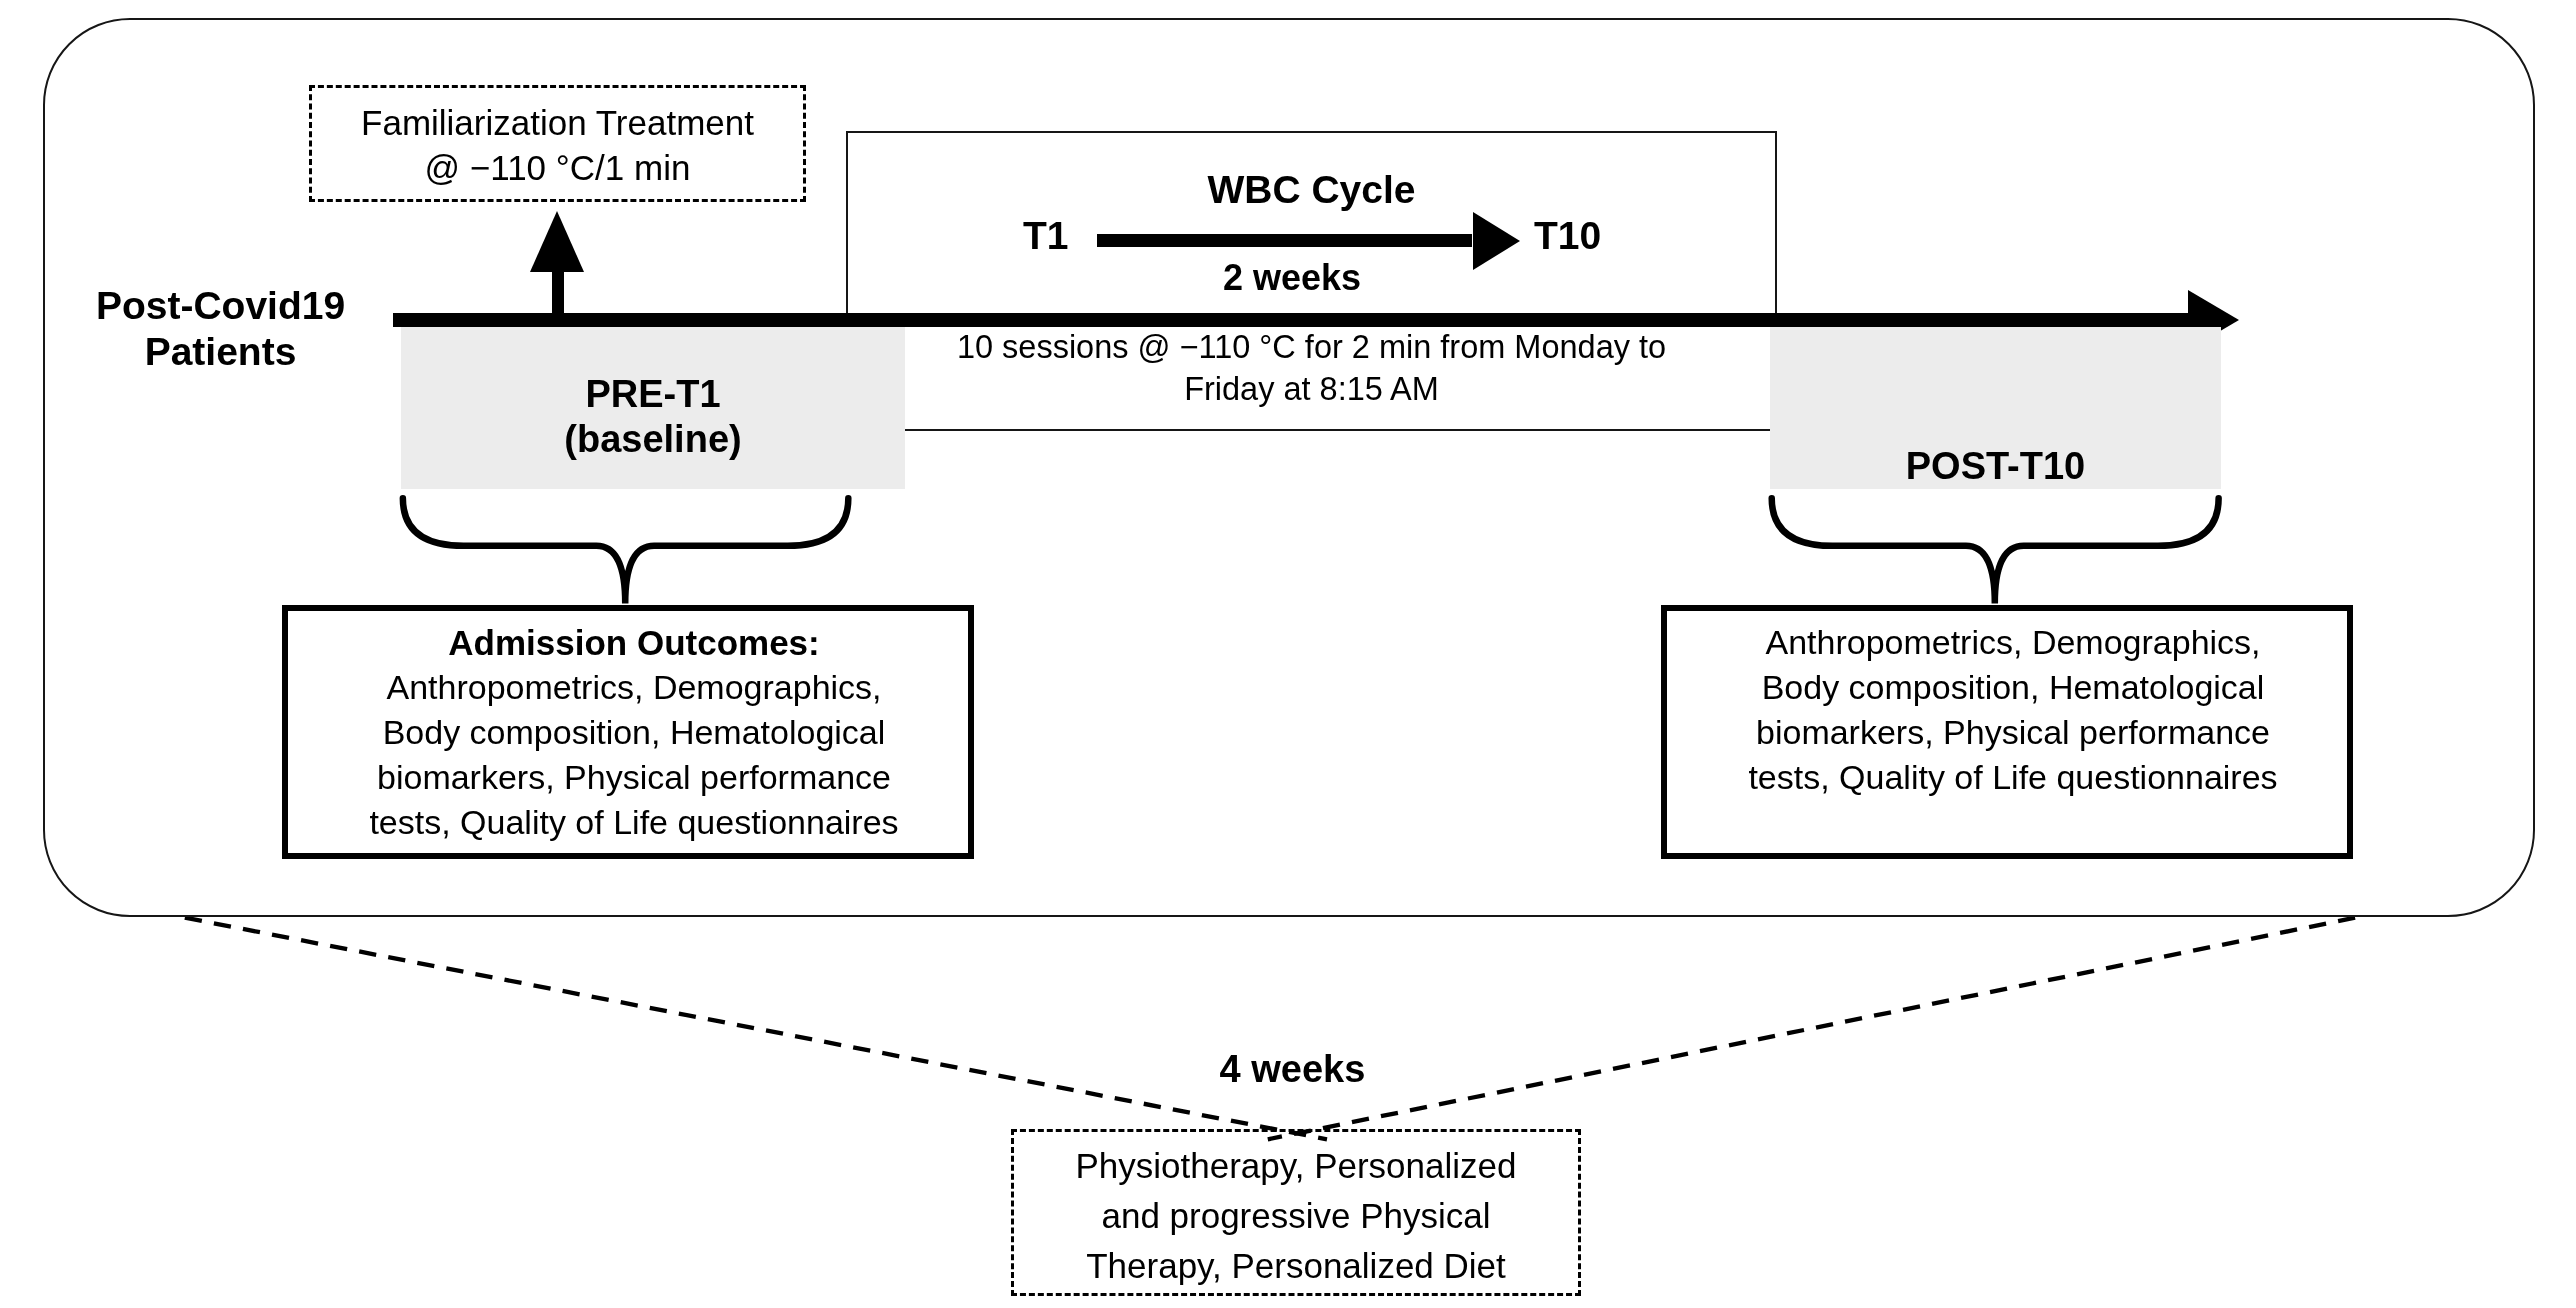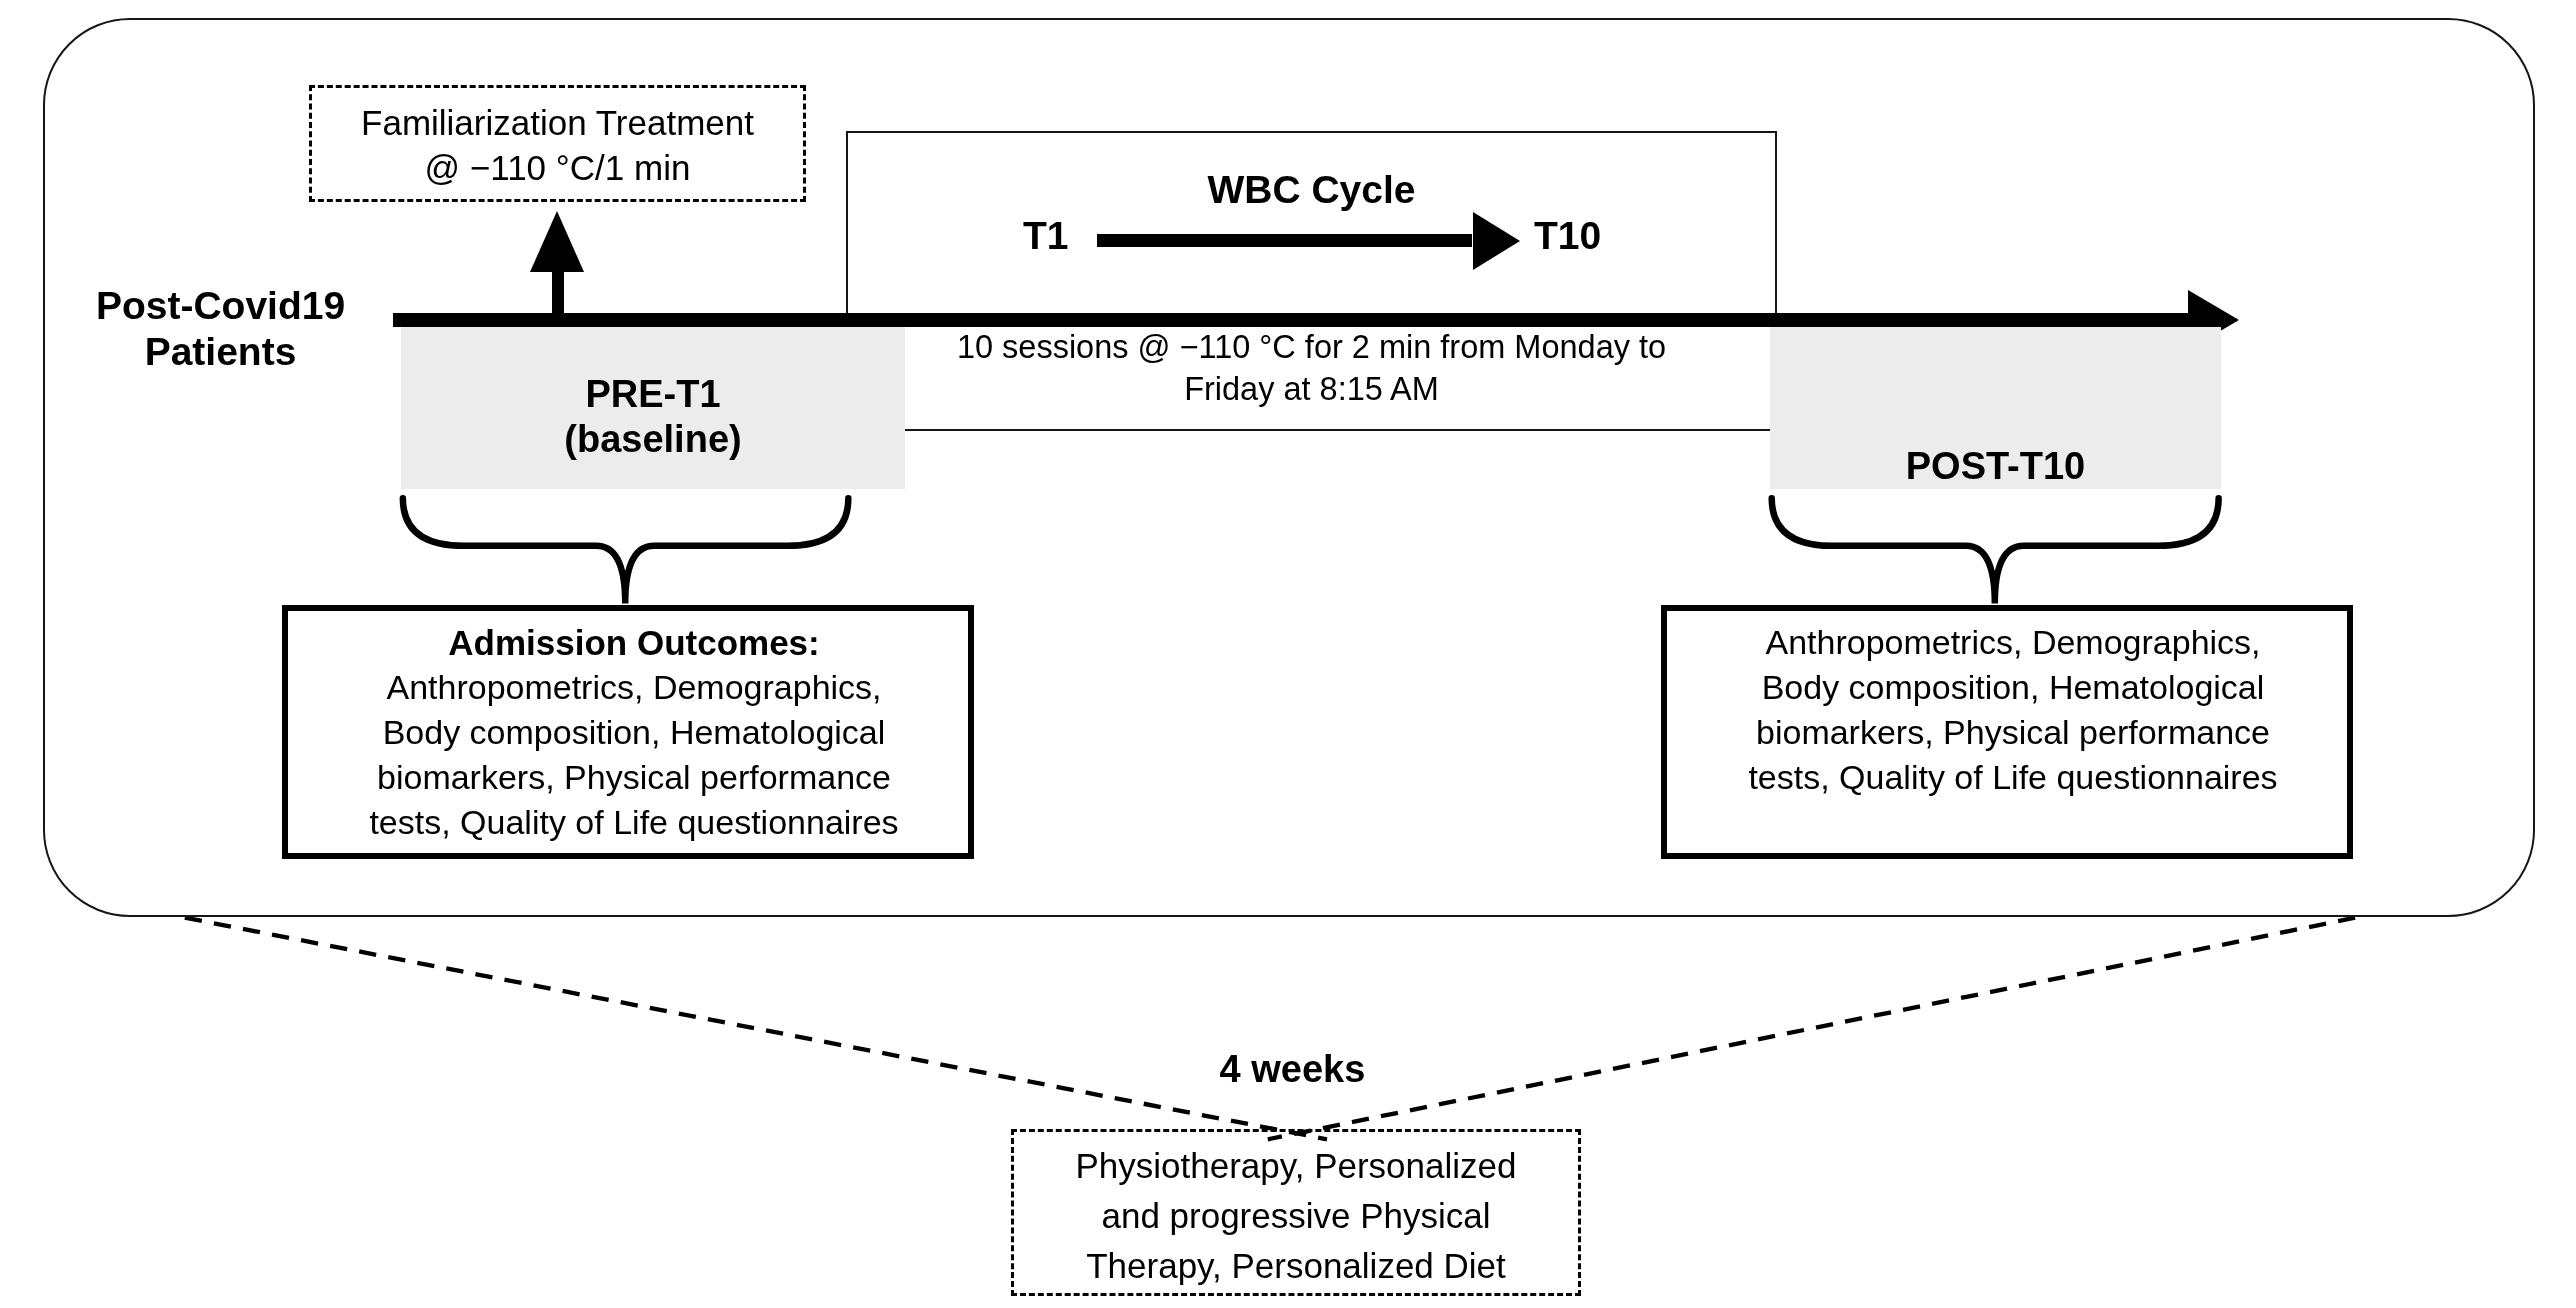--- a/index.html
+++ b/index.html
@@ -123,20 +123,21 @@
   </div>
   <div class="abs up-arrow-shaft"></div>
   <div class="abs up-arrow-head"></div>
 
   <div class="abs wbc-rect">
     <div class="abs wbc-title center">WBC Cycle</div>
     <div class="abs wbc-t1">T1</div>
     <div class="abs wbc-shaft"></div>
     <div class="abs wbc-head"></div>
     <div class="abs wbc-t10">T10</div>
+    <div class="abs wbc-duration center">2 weeks</div>
     <div class="abs wbc-sessions center">
       <div class="nowrap">10 sessions @ −110 °C for 2 min from Monday to</div>
       <div class="nowrap">Friday at 8:15 AM</div>
     </div>
   </div>
 
   <div class="abs timeline-shaft"></div>
   <div class="abs timeline-head"></div>
 
   <div class="abs period-box pre-box center">

